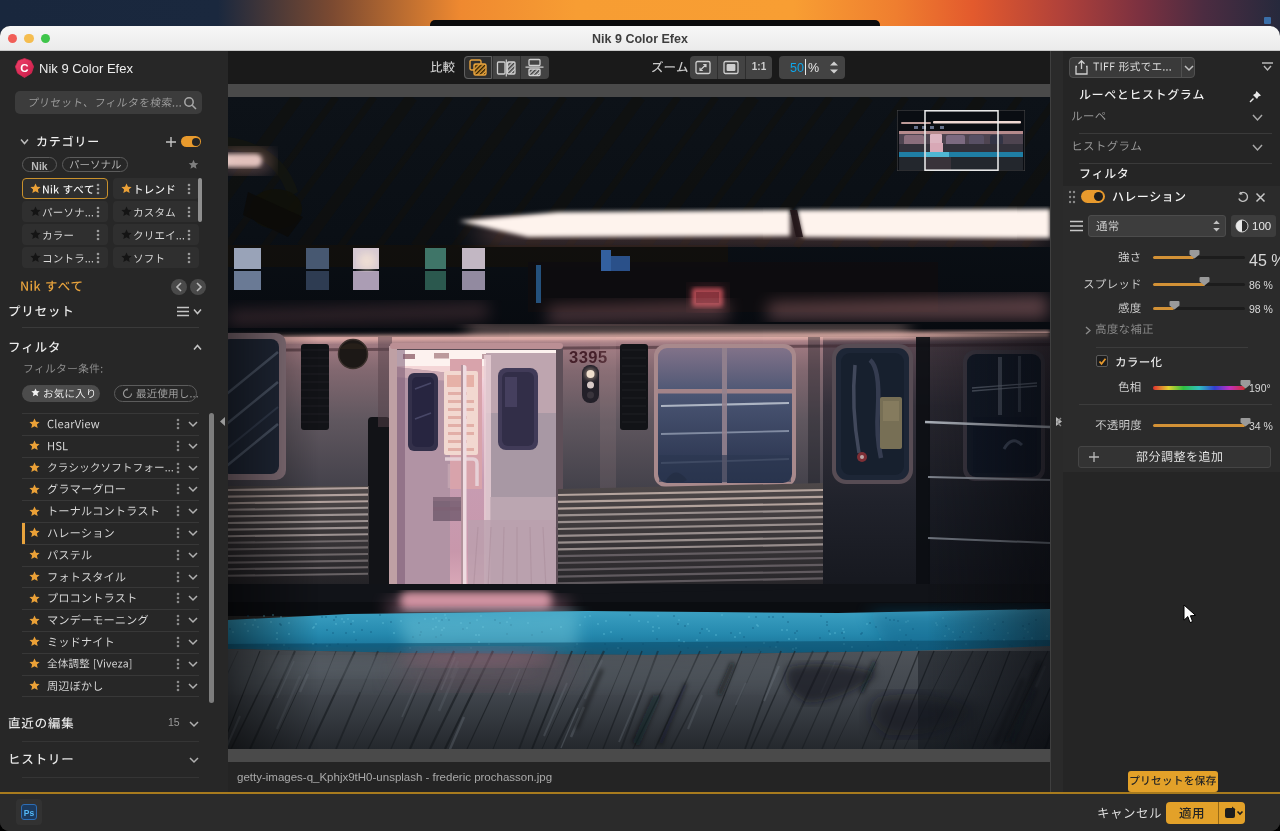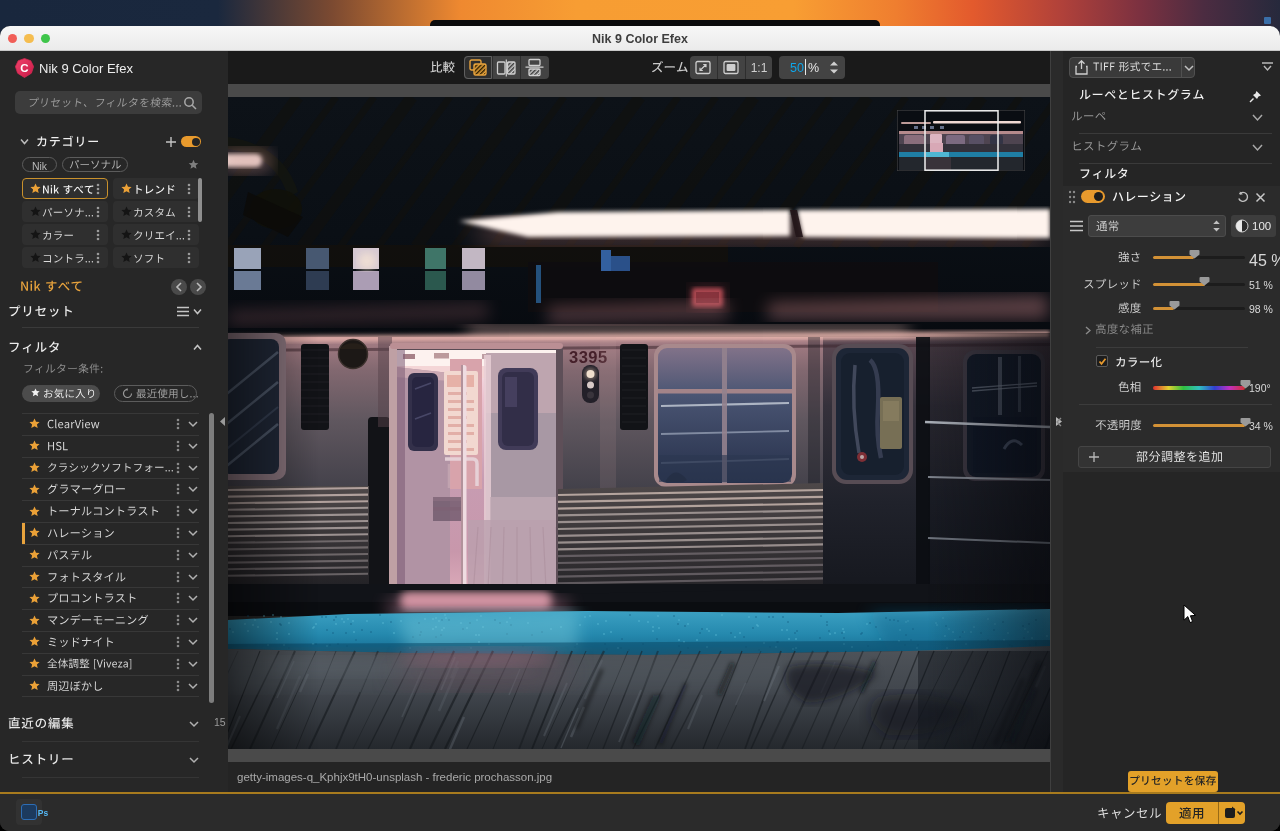--- a/index.html
+++ b/index.html
@@ -65,21 +65,21 @@
       <div style="position:absolute;left:717px;top:56px;width:1px;height:23px;background:#2e2e2e;"></div>
       <div style="position:absolute;left:745px;top:56px;width:1px;height:23px;background:#2e2e2e;"></div>
       <svg class="abs" style="left:695px;top:60px" width="17" height="15" viewBox="0 0 17 15">
 <rect x="1" y="1.5" width="14" height="12" rx="1.5" fill="none" stroke="#cfcfcf" stroke-width="1.3"></rect>
 <path d="M5 10.5 L11 4.5 M8.2 4.5 H11 V7.3 M7.8 10.5 H5 V7.7" stroke="#cfcfcf" stroke-width="1.2" fill="none"></path>
       </svg>
       <svg class="abs" style="left:723px;top:60px" width="17" height="15" viewBox="0 0 17 15">
 <rect x="1" y="1.5" width="14" height="12" rx="1.5" fill="none" stroke="#cfcfcf" stroke-width="1.3"></rect>
 <rect x="3.6" y="4" width="8.8" height="7" rx="1" fill="#cfcfcf"></rect>
       </svg>
-      <div style="position:absolute;left:759.0px;top:62.0px;font-size:12px;font-weight:400;color:#cfcfcf;letter-spacing:0.00px;transform:translateX(-50%);white-space:nowrap;line-height:1;">1:1</div>
+      <div style="position:absolute;left:759.0px;top:62.0px;font-size:10px;font-weight:700;color:#cfcfcf;letter-spacing:0.00px;transform:translateX(-50%);white-space:nowrap;line-height:1;">1:1</div>
       <div style="position:absolute;left:779px;top:56px;width:66px;height:23px;background:#434343;border-radius:4px;"></div>
       <div style="position:absolute;left:790.0px;top:62.0px;font-size:12.5px;font-weight:400;color:#0ea5e9;letter-spacing:0.00px;white-space:nowrap;line-height:1;">50</div>
       <div style="position:absolute;left:805px;top:59px;width:1px;height:16px;background:#e8e8e8;"></div>
       <div style="position:absolute;left:808.0px;top:62.0px;font-size:12.5px;font-weight:400;color:#e8e8e8;letter-spacing:0.00px;white-space:nowrap;line-height:1;">%</div>
       <svg class="abs" style="left:828px;top:60px" width="12" height="15" viewBox="0 0 12 15">
 <path d="M2 5.5 L6 1.5 L10 5.5 Z M2 9.5 L6 13.5 L10 9.5 Z" fill="#cfcfcf"></path>
       </svg>
       <svg class="abs" style="left:228px;top:97px" width="822" height="652" viewBox="0 0 822 652">
         <defs>
 <linearGradient id="ceil" x1="0" y1="0" x2="0" y2="1">
@@ -806,21 +806,21 @@
         <use href="#g21" transform="translate(25.6,0) scale(0.01200,-0.01200)"></use>
         <use href="#g22" transform="translate(38.4,0) scale(0.01200,-0.01200)"></use>
         <use href="#g3" transform="translate(51.2,0) scale(0.01200,-0.01200)"></use>
       </svg>
       <svg class="abs" style="left:165px;top:136px" width="12" height="12" viewBox="0 0 12 12">
         <path d="M6 1 V11 M1 6 H11" stroke="#c4c4c4" stroke-width="1.4"></path>
       </svg>
       <div style="position:absolute;left:181px;top:136px;width:20px;height:11px;border-radius:6px;background:#e89a2d;"></div>
       <div style="position:absolute;left:191.5px;top:137.5px;width:8px;height:8px;border-radius:50%;background:#242424;"></div>
       <div style="position:absolute;left:22px;top:157px;width:35px;height:15px;border:1px solid #5c5c5c;border-radius:8px;"></div>
-      <div style="position:absolute;left:39.5px;top:160.5px;font-size:10.5px;font-weight:400;color:#b8b8b8;letter-spacing:0.00px;transform:translateX(-50%);white-space:nowrap;line-height:1;">Nik</div>
+      <div style="position:absolute;left:39.5px;top:160.5px;font-size:10.5px;font-weight:700;color:#b8b8b8;letter-spacing:0.00px;transform:translateX(-50%);white-space:nowrap;line-height:1;">Nik</div>
       <div style="position:absolute;left:62px;top:157px;width:66px;height:15px;border:1px solid #5c5c5c;border-radius:8px;"></div>
       <svg style="position:absolute;left:68.8px;top:156.3px;overflow:visible;" width="52" height="16" viewBox="0 -12.2 52 15.6" fill="#b8b8b8">
         <use href="#g23" transform="translate(0.0,0) scale(0.01050,-0.01050)"></use>
         <use href="#g24" transform="translate(10.5,0) scale(0.01050,-0.01050)"></use>
         <use href="#g25" transform="translate(21.0,0) scale(0.01050,-0.01050)"></use>
         <use href="#g26" transform="translate(31.5,0) scale(0.01050,-0.01050)"></use>
         <use href="#g13" transform="translate(42.0,0) scale(0.01050,-0.01050)"></use>
       </svg>
       <svg class="abs" style="left:188px;top:159px" width="11" height="11" viewBox="0 0 11 11">
         <path d="M5.5 0.8 L6.9 3.9 L10.3 4.2 L7.7 6.4 L8.5 9.8 L5.5 8 L2.5 9.8 L3.3 6.4 L0.7 4.2 L4.1 3.9 Z" fill="#7e7e7e"></path>
@@ -1318,21 +1318,21 @@
       <svg class="abs" style="left:219px;top:416px" width="7" height="11" viewBox="0 0 7 11">
         <path d="M6 1 L1 5.5 L6 10 Z" fill="#9a9a9a"></path>
       </svg>
       <svg style="position:absolute;left:8.0px;top:712.5px;overflow:visible;" width="66" height="19" viewBox="0 -14.5 66 18.6" fill="#e8e8e8">
         <use href="#g103" transform="translate(0.0,0) scale(0.01250,-0.01250)"></use>
         <use href="#g104" transform="translate(13.3,0) scale(0.01250,-0.01250)"></use>
         <use href="#g105" transform="translate(26.6,0) scale(0.01250,-0.01250)"></use>
         <use href="#g106" transform="translate(39.9,0) scale(0.01250,-0.01250)"></use>
         <use href="#g107" transform="translate(53.2,0) scale(0.01250,-0.01250)"></use>
       </svg>
-      <div style="position:absolute;left:168.0px;top:717.0px;font-size:10.5px;font-weight:400;color:#9a9a9a;letter-spacing:0.00px;white-space:nowrap;line-height:1;margin-left:46px;">15</div>
+      <div style="position:absolute;left:168.0px;top:717.0px;font-size:10.5px;font-weight:400;color:#9a9a9a;letter-spacing:0.00px;white-space:nowrap;line-height:1;">15</div>
       <svg class="abs" style="left:189px;top:720px" width="10" height="8" viewBox="0 0 10 8">
         <path d="M1 2 L5 6 L9 2" stroke="#b0b0b0" stroke-width="1.5" fill="none"></path>
       </svg>
       <div style="position:absolute;left:22px;top:741px;width:177px;height:1px;background:#353535;"></div>
       <svg style="position:absolute;left:8.0px;top:748.5px;overflow:visible;" width="66" height="19" viewBox="0 -14.5 66 18.6" fill="#e8e8e8">
         <use href="#g108" transform="translate(0.0,0) scale(0.01250,-0.01250)"></use>
         <use href="#g109" transform="translate(13.3,0) scale(0.01250,-0.01250)"></use>
         <use href="#g33" transform="translate(26.6,0) scale(0.01250,-0.01250)"></use>
         <use href="#g22" transform="translate(39.9,0) scale(0.01250,-0.01250)"></use>
         <use href="#g3" transform="translate(53.2,0) scale(0.01250,-0.01250)"></use>
@@ -1468,21 +1468,21 @@
         <use href="#g5" transform="translate(11.8,0) scale(0.01150,-0.01150)"></use>
         <use href="#g83" transform="translate(23.6,0) scale(0.01150,-0.01150)"></use>
         <use href="#g8" transform="translate(35.4,0) scale(0.01150,-0.01150)"></use>
         <use href="#g90" transform="translate(47.2,0) scale(0.01150,-0.01150)"></use>
       </svg>
       <div style="position:absolute;left:1153px;top:283.0px;width:92px;height:3px;background:#1c1c1c;border-radius:1.5px;"></div>
       <div style="position:absolute;left:1153px;top:283.0px;width:51.5px;height:3px;background:#d29136;border-radius:1.5px;"></div>
       <svg class="abs" style="left:1199.0px;top:276.0px" width="11" height="10" viewBox="0 0 11 10">
         <path d="M1.5 1 H9.5 Q10.5 1 10.5 2 V5.5 L5.5 9.5 L0.5 5.5 V2 Q0.5 1 1.5 1 Z" fill="#9a9a9a"></path>
       </svg>
-      <div style="position:absolute;left:1249.0px;top:280.0px;font-size:10.5px;font-weight:400;color:#d8d8d8;letter-spacing:0.00px;white-space:nowrap;line-height:1;">51 %</div>
+      <div style="position:absolute;left:1249.0px;top:280.0px;font-size:10.5px;font-weight:400;color:#d8d8d8;letter-spacing:0.00px;white-space:nowrap;line-height:1;">86 %</div>
       <svg style="position:absolute;left:1118.4px;top:298.7px;overflow:visible;" width="24" height="17" viewBox="0 -13.3 24 17.1" fill="#d2d2d2">
         <use href="#g129" transform="translate(0.0,0) scale(0.01150,-0.01150)"></use>
         <use href="#g130" transform="translate(11.8,0) scale(0.01150,-0.01150)"></use>
       </svg>
       <div style="position:absolute;left:1153px;top:307.0px;width:92px;height:3px;background:#1c1c1c;border-radius:1.5px;"></div>
       <div style="position:absolute;left:1153px;top:307.0px;width:21.2px;height:3px;background:#d29136;border-radius:1.5px;"></div>
       <svg class="abs" style="left:1168.7px;top:300.0px" width="11" height="10" viewBox="0 0 11 10">
         <path d="M1.5 1 H9.5 Q10.5 1 10.5 2 V5.5 L5.5 9.5 L0.5 5.5 V2 Q0.5 1 1.5 1 Z" fill="#9a9a9a"></path>
       </svg>
       <div style="position:absolute;left:1249.0px;top:304.0px;font-size:10.5px;font-weight:400;color:#d8d8d8;letter-spacing:0.00px;white-space:nowrap;line-height:1;">98 %</div>
@@ -1566,21 +1566,21 @@
         <use href="#g48" transform="translate(33.6,0) scale(0.01100,-0.01100)"></use>
         <use href="#g33" transform="translate(44.8,0) scale(0.01100,-0.01100)"></use>
         <use href="#g145" transform="translate(56.0,0) scale(0.01100,-0.01100)"></use>
         <use href="#g146" transform="translate(67.2,0) scale(0.01100,-0.01100)"></use>
         <use href="#g147" transform="translate(78.4,0) scale(0.01100,-0.01100)"></use>
       </svg>
       <div style="position:absolute;left:0;top:793px;width:1280px;height:38px;background:#2b2b2b;"></div>
       <div style="position:absolute;left:0;top:792px;width:1280px;height:1.5px;background:#a87b1e;"></div>
       <div style="position:absolute;left:16px;top:799px;width:26px;height:26px;background:#323232;border-radius:4px;"></div>
       <div style="position:absolute;left:21px;top:804px;width:16px;height:16px;background:#1c3a5e;border-radius:3px;border:1px solid #2d6db5;"></div>
-      <div style="position:absolute;left:43px;top:808.5px;font-size:8.5px;font-weight:700;color:#55b8f5;letter-spacing:0.00px;transform:translateX(-50%);white-space:nowrap;line-height:1;">Ps</div>
+      <div style="position:absolute;left:29.0px;top:808.5px;font-size:8.5px;font-weight:700;color:#55b8f5;letter-spacing:0.00px;transform:translateX(-50%);white-space:nowrap;line-height:1;">Ps</div>
       <svg style="position:absolute;left:1097.0px;top:802.5px;overflow:visible;" width="65" height="19" viewBox="0 -14.5 65 18.6" fill="#e2e2e2">
         <use href="#g148" transform="translate(0.0,0) scale(0.01250,-0.01250)"></use>
         <use href="#g149" transform="translate(13.0,0) scale(0.01250,-0.01250)"></use>
         <use href="#g45" transform="translate(26.0,0) scale(0.01250,-0.01250)"></use>
         <use href="#g7" transform="translate(39.0,0) scale(0.01250,-0.01250)"></use>
         <use href="#g13" transform="translate(52.0,0) scale(0.01250,-0.01250)"></use>
       </svg>
       <div style="position:absolute;left:1166px;top:802px;width:79px;height:22px;background:#e3a129;border-radius:4px;"></div>
       <div style="position:absolute;left:1218px;top:802px;width:1px;height:22px;background:rgba(60,40,0,0.45);"></div>
       <svg style="position:absolute;left:1179.0px;top:802.5px;overflow:visible;" width="26" height="19" viewBox="0 -14.5 26 18.6" fill="#242424">

